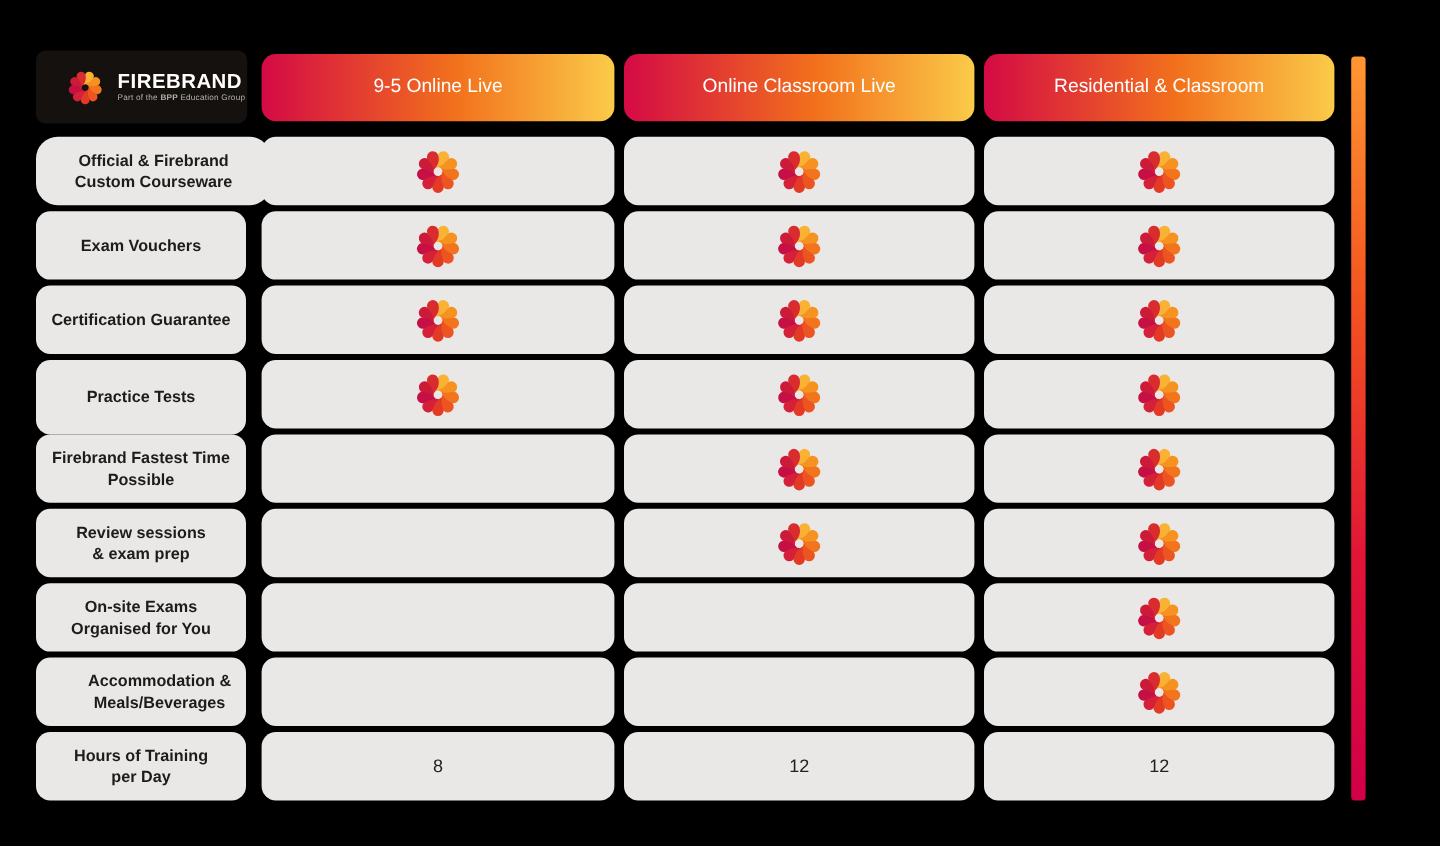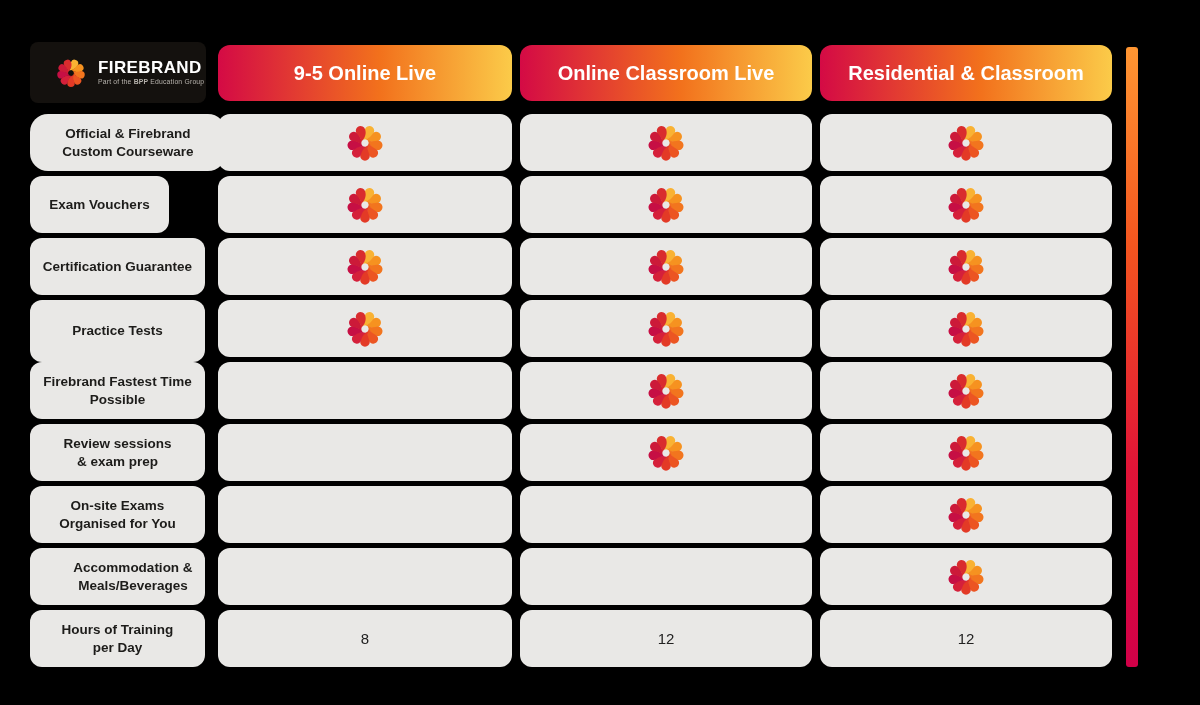--- a/index.html
+++ b/index.html
@@ -12,21 +12,21 @@
     display:flex; align-items:center; padding-left:23px; box-sizing:border-box;
   }
   .logo-text { margin-left:9px; display:flex; flex-direction:column; }
   .brand { color:#fff; font-weight:bold; font-size:17px; letter-spacing:0.4px; line-height:1; }
   .tagline { color:#B7B3AD; font-size:6.8px; margin-top:3px; letter-spacing:0.2px; line-height:1; }
   .tagline .bold { font-weight:bold; }
 
   .col-header {
     position:absolute; top:45px; height:56px; border-radius:12px;
     background:linear-gradient(90deg, var(--h1) 0%, var(--h2) 55%, var(--h3) 100%);
-    color:var(--header-text,#fff); font-weight:bold; font-size:20px;
+    color:var(--header-text,#fff); font-weight:normal; font-size:16px;
     display:flex; align-items:center; justify-content:center;
   }
   .row-label {
     position:absolute; background:var(--cell-bg,#E9E8E6); border-radius:12px;
     display:flex; align-items:center; justify-content:center; text-align:center;
     font-weight:bold; font-size:13.5px; color:var(--label-text,#1D1C1A);
     white-space:pre-line; line-height:1.3; padding:0 6px; box-sizing:border-box;
   }
   .cell {
     position:absolute; background:var(--cell-bg,#E9E8E6); border-radius:12px;
@@ -103,21 +103,21 @@
           <path d="M -5 -13.5 A 5 5 0 1 1 5 -13.5 C 5 -8.5 1.5 -4.5 -3.8 -2.2 C -1.8 -6.5 -3.8 -9.5 -5 -13.5 Z" fill="#F69220" transform="rotate(60)"></path>
           <path d="M -5 -13.5 A 5 5 0 1 1 5 -13.5 C 5 -8.5 1.5 -4.5 -3.8 -2.2 C -1.8 -6.5 -3.8 -9.5 -5 -13.5 Z" fill="#F2751E" transform="rotate(100)"></path>
           <path d="M -5 -13.5 A 5 5 0 1 1 5 -13.5 C 5 -8.5 1.5 -4.5 -3.8 -2.2 C -1.8 -6.5 -3.8 -9.5 -5 -13.5 Z" fill="#EC5522" transform="rotate(140)"></path>
           <path d="M -5 -13.5 A 5 5 0 1 1 5 -13.5 C 5 -8.5 1.5 -4.5 -3.8 -2.2 C -1.8 -6.5 -3.8 -9.5 -5 -13.5 Z" fill="#E33A26" transform="rotate(180)"></path>
           <path d="M -5 -13.5 A 5 5 0 1 1 5 -13.5 C 5 -8.5 1.5 -4.5 -3.8 -2.2 C -1.8 -6.5 -3.8 -9.5 -5 -13.5 Z" fill="#D5203A" transform="rotate(220)"></path>
           <path d="M -5 -13.5 A 5 5 0 1 1 5 -13.5 C 5 -8.5 1.5 -4.5 -3.8 -2.2 C -1.8 -6.5 -3.8 -9.5 -5 -13.5 Z" fill="#C60F44" transform="rotate(260)"></path>
           <path d="M -5 -13.5 A 5 5 0 1 1 5 -13.5 C 5 -8.5 1.5 -4.5 -3.8 -2.2 C -1.8 -6.5 -3.8 -9.5 -5 -13.5 Z" fill="#CC1A39" transform="rotate(300)"></path>
           <path d="M -5 -13.5 A 5 5 0 1 1 5 -13.5 C 5 -8.5 1.5 -4.5 -3.8 -2.2 C -1.8 -6.5 -3.8 -9.5 -5 -13.5 Z" fill="#D92C2E" transform="rotate(340)"></path>
         </svg>
       </div>
-      <div class="row-label" style="left: 30px; top: 176px; width: 139px; height: 57px;">Exam Vouchers</div>
+      <div class="row-label" style="left: 30px; top: 176px; width: 175px; height: 57px;">Exam Vouchers</div>
       <div class="cell" style="left: 218px; top: 176px; width: 294px; height: 57px;">
         <svg viewBox="-24 -24 48 48" width="46" height="46" class="swirl">
           <path d="M -5 -13.5 A 5 5 0 1 1 5 -13.5 C 5 -8.5 1.5 -4.5 -3.8 -2.2 C -1.8 -6.5 -3.8 -9.5 -5 -13.5 Z" fill="#F9B233" transform="rotate(20)"></path>
           <path d="M -5 -13.5 A 5 5 0 1 1 5 -13.5 C 5 -8.5 1.5 -4.5 -3.8 -2.2 C -1.8 -6.5 -3.8 -9.5 -5 -13.5 Z" fill="#F69220" transform="rotate(60)"></path>
           <path d="M -5 -13.5 A 5 5 0 1 1 5 -13.5 C 5 -8.5 1.5 -4.5 -3.8 -2.2 C -1.8 -6.5 -3.8 -9.5 -5 -13.5 Z" fill="#F2751E" transform="rotate(100)"></path>
           <path d="M -5 -13.5 A 5 5 0 1 1 5 -13.5 C 5 -8.5 1.5 -4.5 -3.8 -2.2 C -1.8 -6.5 -3.8 -9.5 -5 -13.5 Z" fill="#EC5522" transform="rotate(140)"></path>
           <path d="M -5 -13.5 A 5 5 0 1 1 5 -13.5 C 5 -8.5 1.5 -4.5 -3.8 -2.2 C -1.8 -6.5 -3.8 -9.5 -5 -13.5 Z" fill="#E33A26" transform="rotate(180)"></path>
           <path d="M -5 -13.5 A 5 5 0 1 1 5 -13.5 C 5 -8.5 1.5 -4.5 -3.8 -2.2 C -1.8 -6.5 -3.8 -9.5 -5 -13.5 Z" fill="#D5203A" transform="rotate(220)"></path>
           <path d="M -5 -13.5 A 5 5 0 1 1 5 -13.5 C 5 -8.5 1.5 -4.5 -3.8 -2.2 C -1.8 -6.5 -3.8 -9.5 -5 -13.5 Z" fill="#C60F44" transform="rotate(260)"></path>
           <path d="M -5 -13.5 A 5 5 0 1 1 5 -13.5 C 5 -8.5 1.5 -4.5 -3.8 -2.2 C -1.8 -6.5 -3.8 -9.5 -5 -13.5 Z" fill="#CC1A39" transform="rotate(300)"></path>

